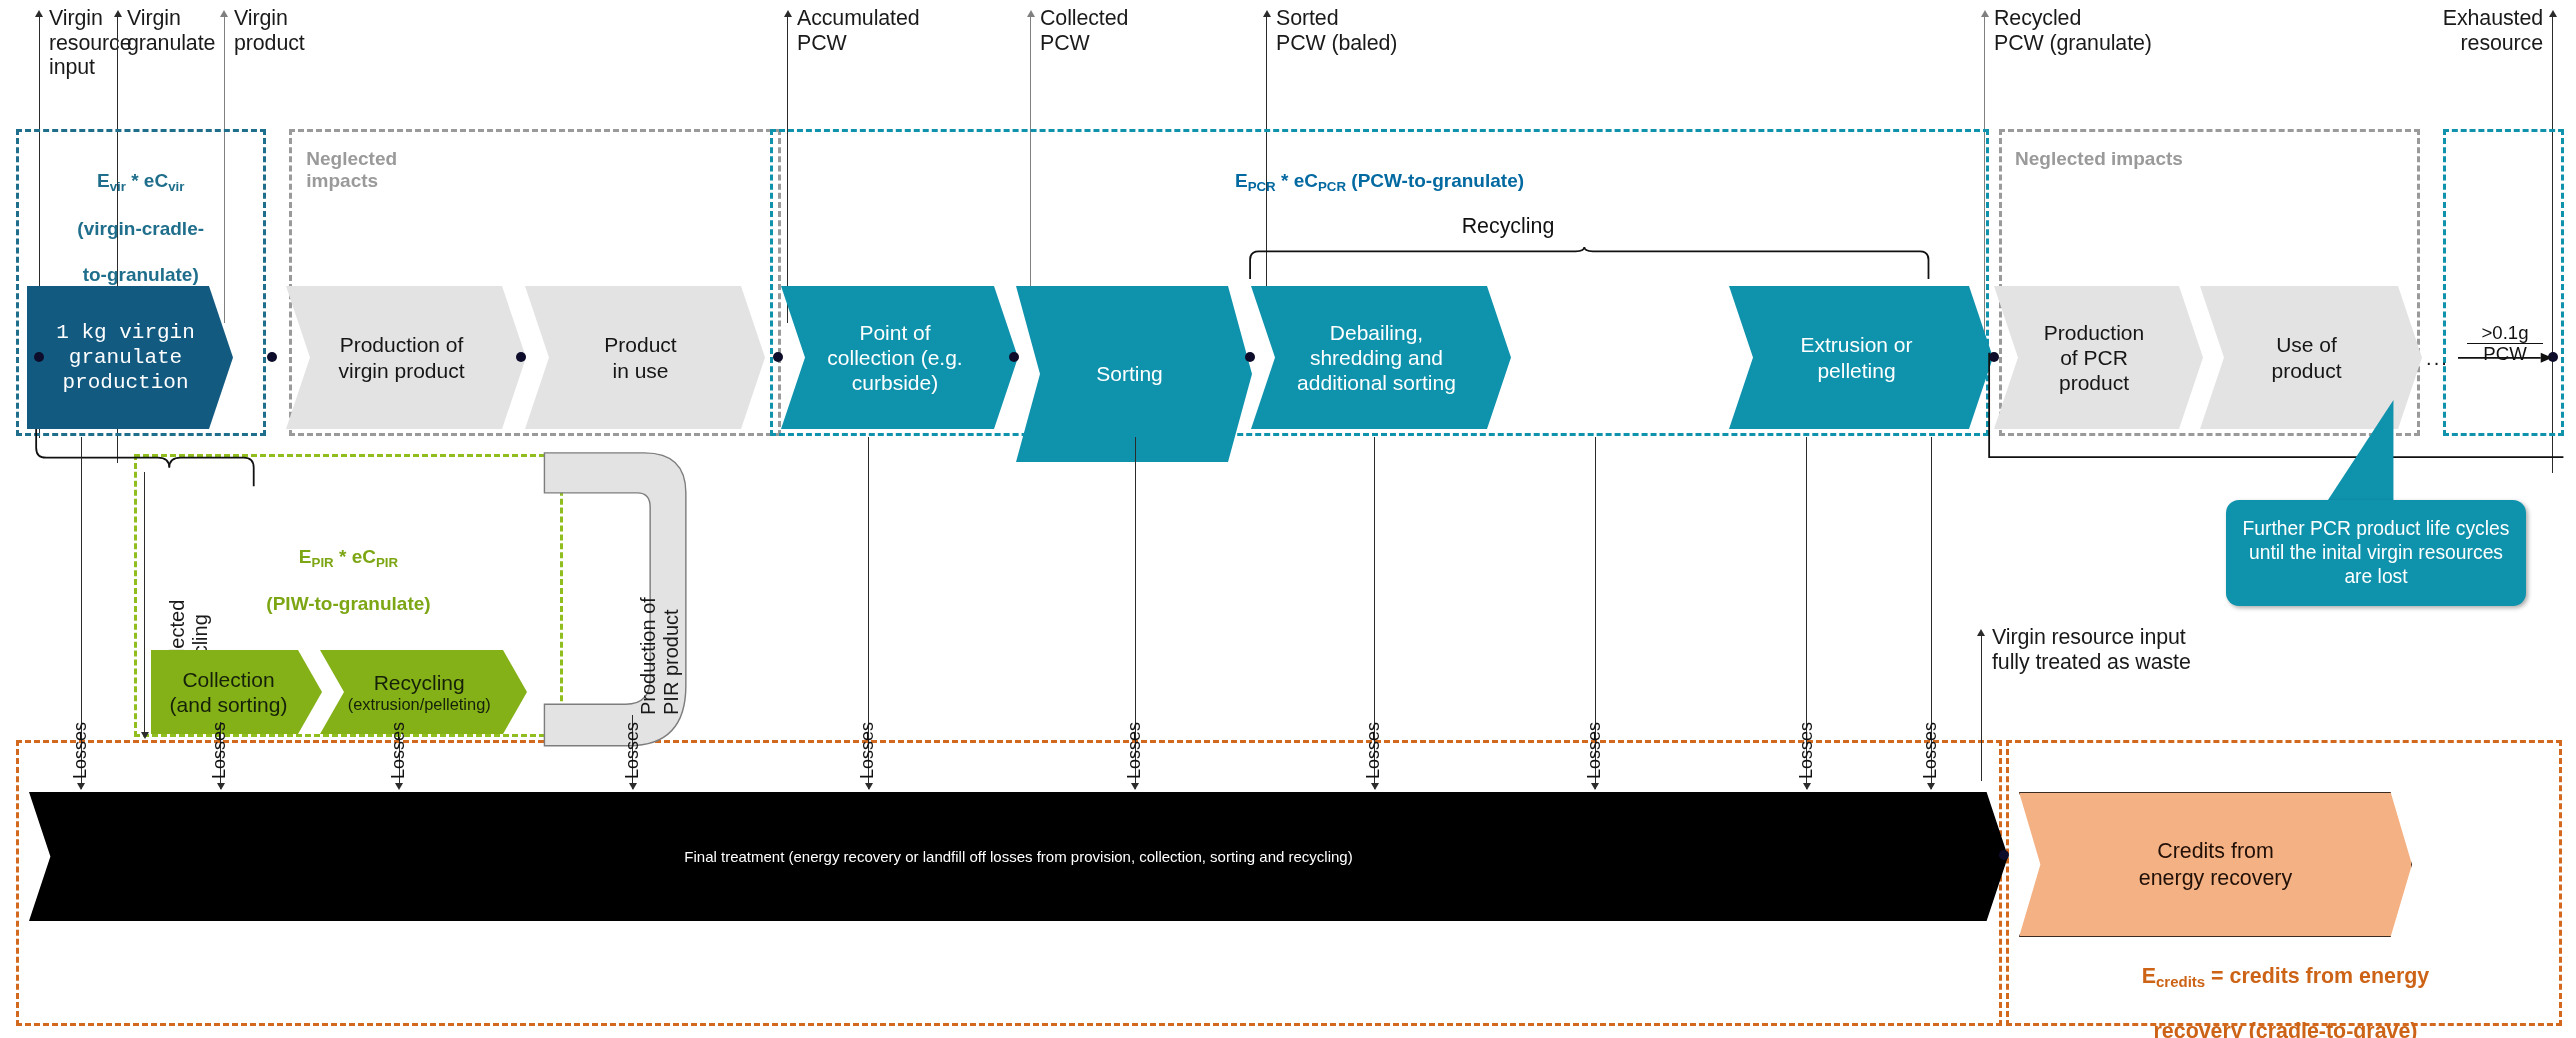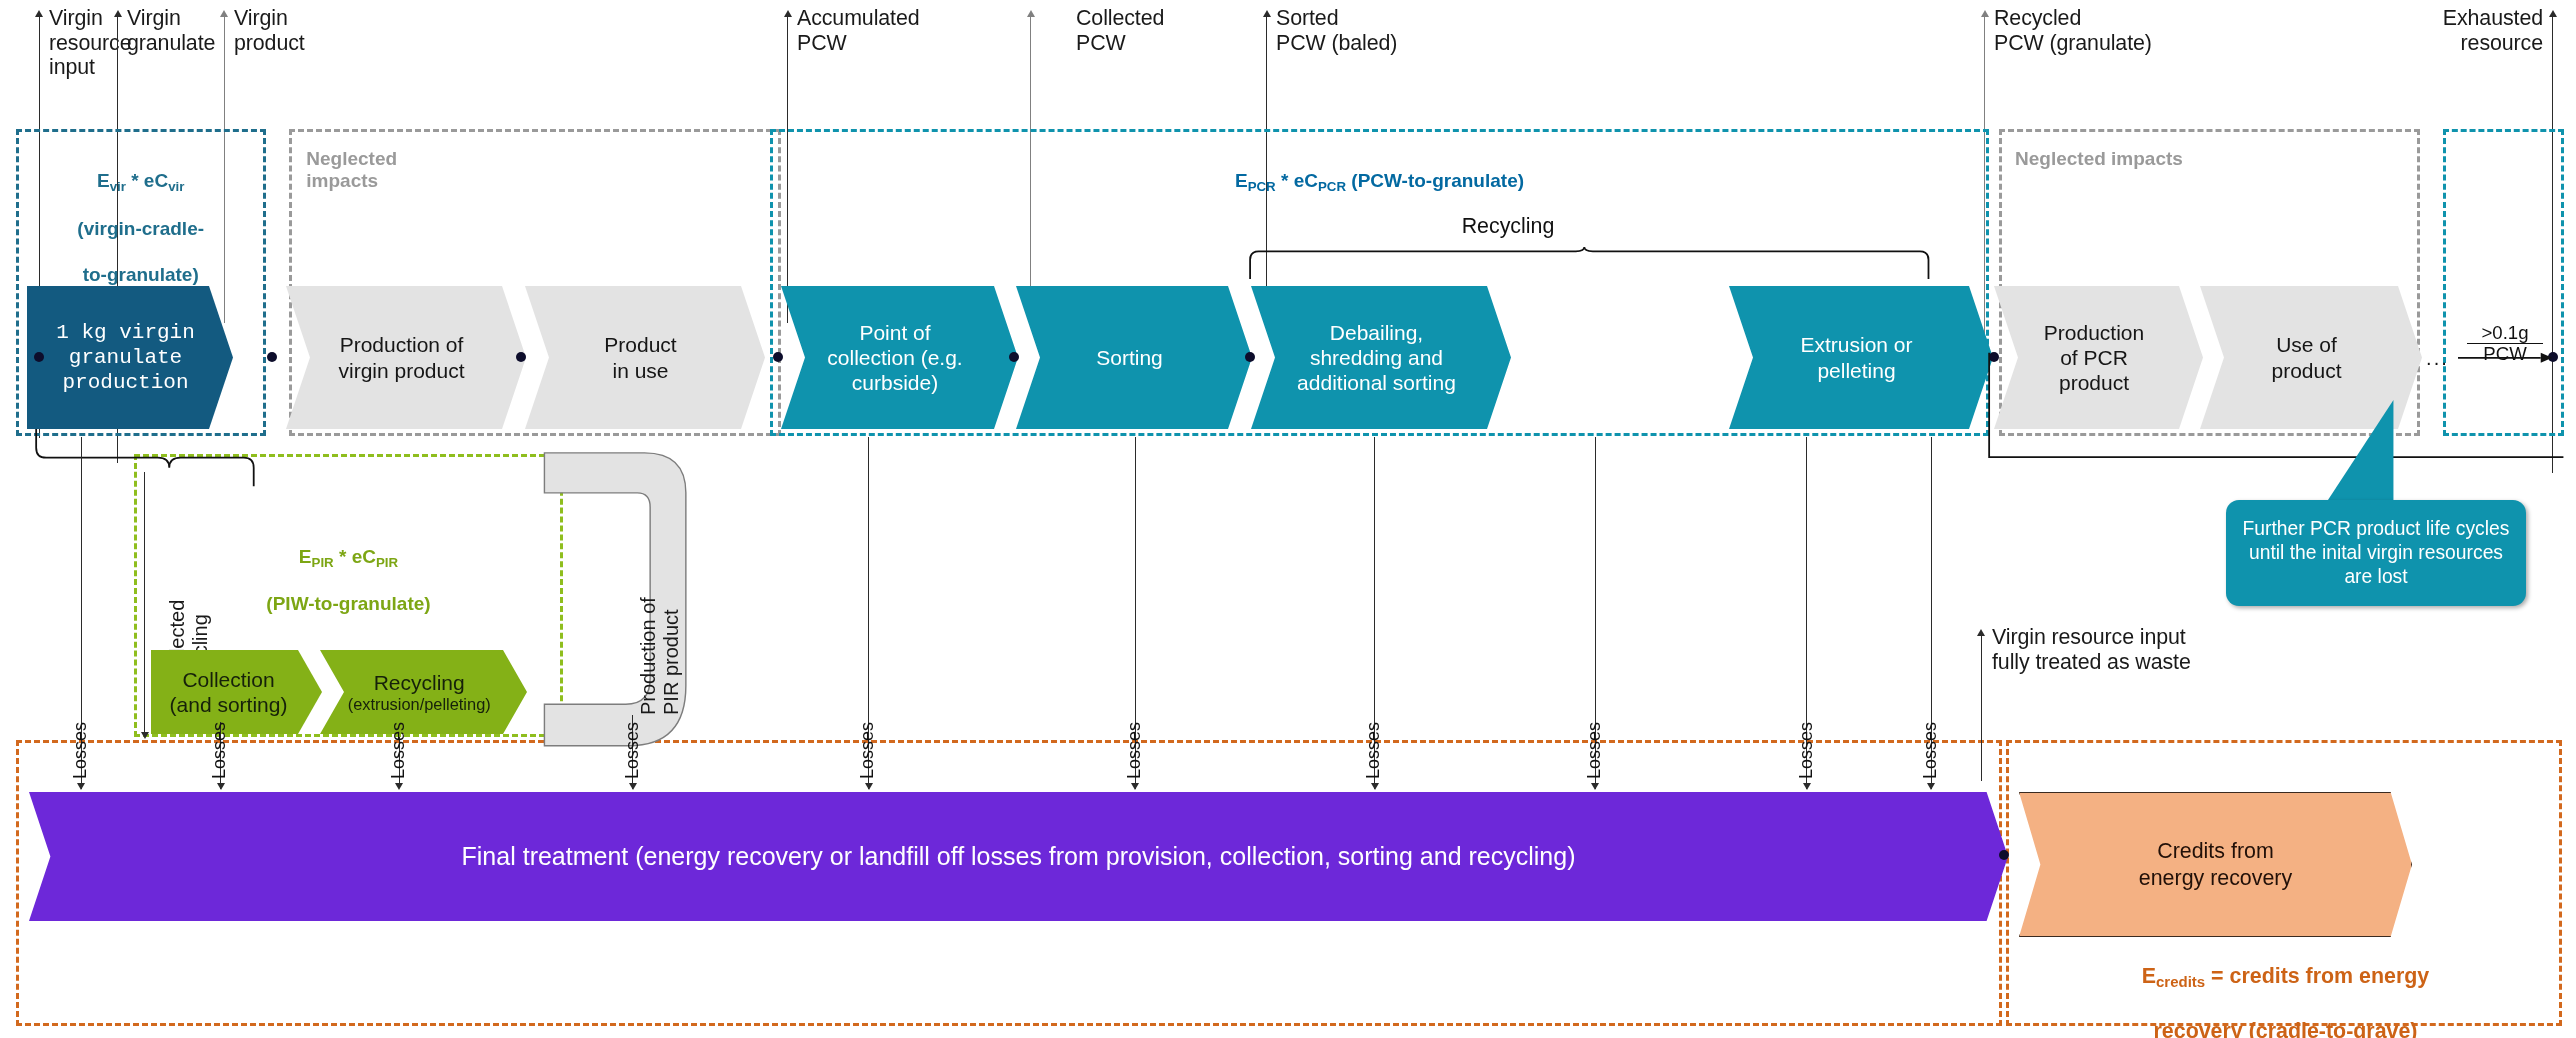--- a/index.html
+++ b/index.html
@@ -103,22 +103,22 @@
     white-space:pre-line;
   }
 
   
   .bigarrow {
     position:absolute;
     display:flex;
     align-items:center;
     justify-content:center;
     color:#ffffff;
-    font-size:25px;
-    background:#6d28d9;
+    font-size:15px;
+    background:#000000;
     clip-path: polygon(0% 0%, calc(100% - 21.4px) 0%, 100% 50%, calc(100% - 21.4px) 100%, 0% 100%, 21.4px 50%);
     filter: drop-shadow(2.1px 2.1px 1.4px rgba(0,0,0,0.28));
     text-align: right;
   }
   .creditsarrow {
     position:absolute;
     display:flex;
     align-items:center;
     justify-content:center;
     color:#211008;
@@ -220,21 +220,21 @@
   <div class="flowlabel" style="left:234px;top:5.7px;  width:143px;">Virgin
 product</div>
 
   <div class="arrowup" style="left:784px; top:10px;"></div>
   <div class="vline" style="left:787px; top:15.7px; height:307px;"></div>
   <div class="flowlabel" style="left:797px;top:5.7px; width:186px;">Accumulated
 PCW</div>
 
   <div class="arrowup grey" style="left:1027px; top:10px;"></div>
   <div class="vline grey" style="left:1030px; top:15.7px; height:307px;"></div>
-  <div class="flowlabel" style="left:1040px;top:5.7px; width:171px;margin-left:36px;">Collected
+  <div class="flowlabel" style="left:1040px;top:5.7px; width:171px;">Collected
 PCW</div>
 
   <div class="arrowup" style="left:1263px; top:10px;"></div>
   <div class="vline" style="left:1266px; top:15.7px; height:307px;"></div>
   <div class="flowlabel" style="left:1276px;top:5.7px; width:200px;">Sorted
 PCW (baled)</div>
 
   <div class="arrowup grey" style="left:1981px; top:10px;"></div>
   <div class="vline grey" style="left:1984px; top:15.7px; height:322px;"></div>
   <div class="flowlabel" style="left:1994px;top:5.7px; width:236px;">Recycled
@@ -284,21 +284,21 @@
   <div class="chev navy first" style="left:27px;  top:286px; width:206px; height:143px;">1 kg virgin
 granulate
 production</div>
   <div class="chev grey" style="left:286px;  top:286px; width:240px; height:143px;">Production of
 virgin product</div>
   <div class="chev grey" style="left:525px;  top:286px; width:240px; height:143px;">Product
 in use</div>
   <div class="chev teal" style="left:781px; top:286px; width:237px; height:143px;">Point of
 collection (e.g.
 curbside)</div>
-  <div class="chev teal" style="left:1016px; top:286px; width:236px; height:143px;">Sorting</div>
+  <div class="chev teal" style="left:1016px; top:286px; width:236px; height:176px;">Sorting</div>
   <div class="chev teal" style="left:1251px; top:286px; width:260px; height:143px;">Debailing,
 shredding and
 additional sorting</div>
   <div class="chev teal" style="left:1729px; top:286px; width:264px; height:143px;">Extrusion or
 pelleting</div>
   <div class="chev grey" style="left:1994px; top:286px; width:209px; height:143px;">Production
 of PCR
 product</div>
   <div class="chev grey" style="left:2200px; top:286px; width:222px; height:143px;">Use of
 product</div>

